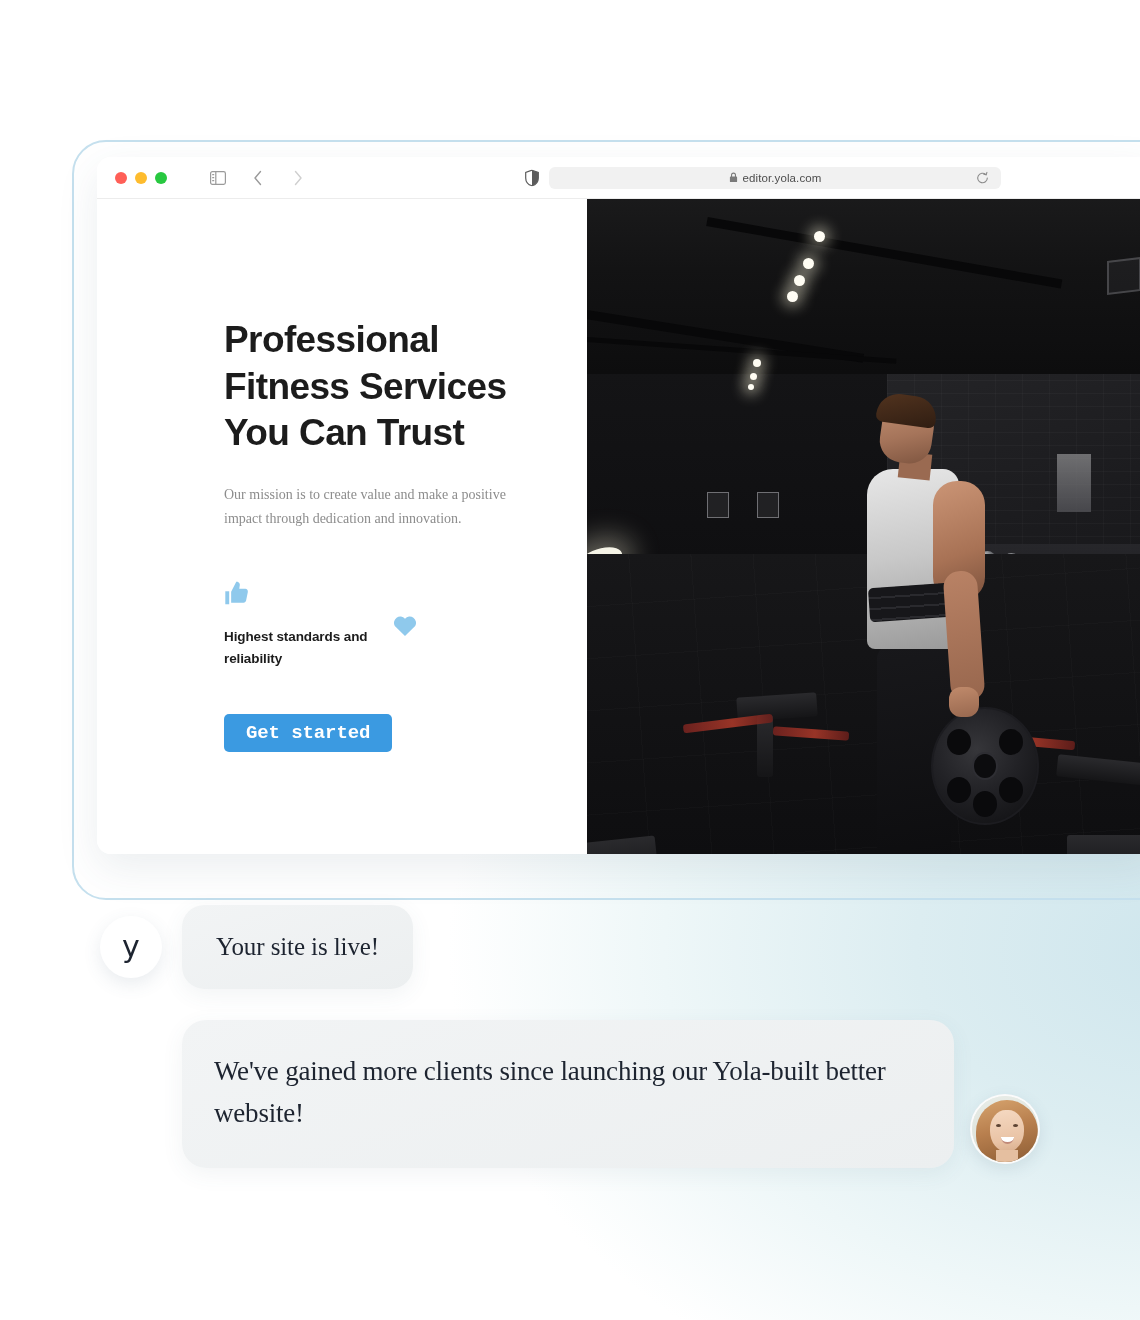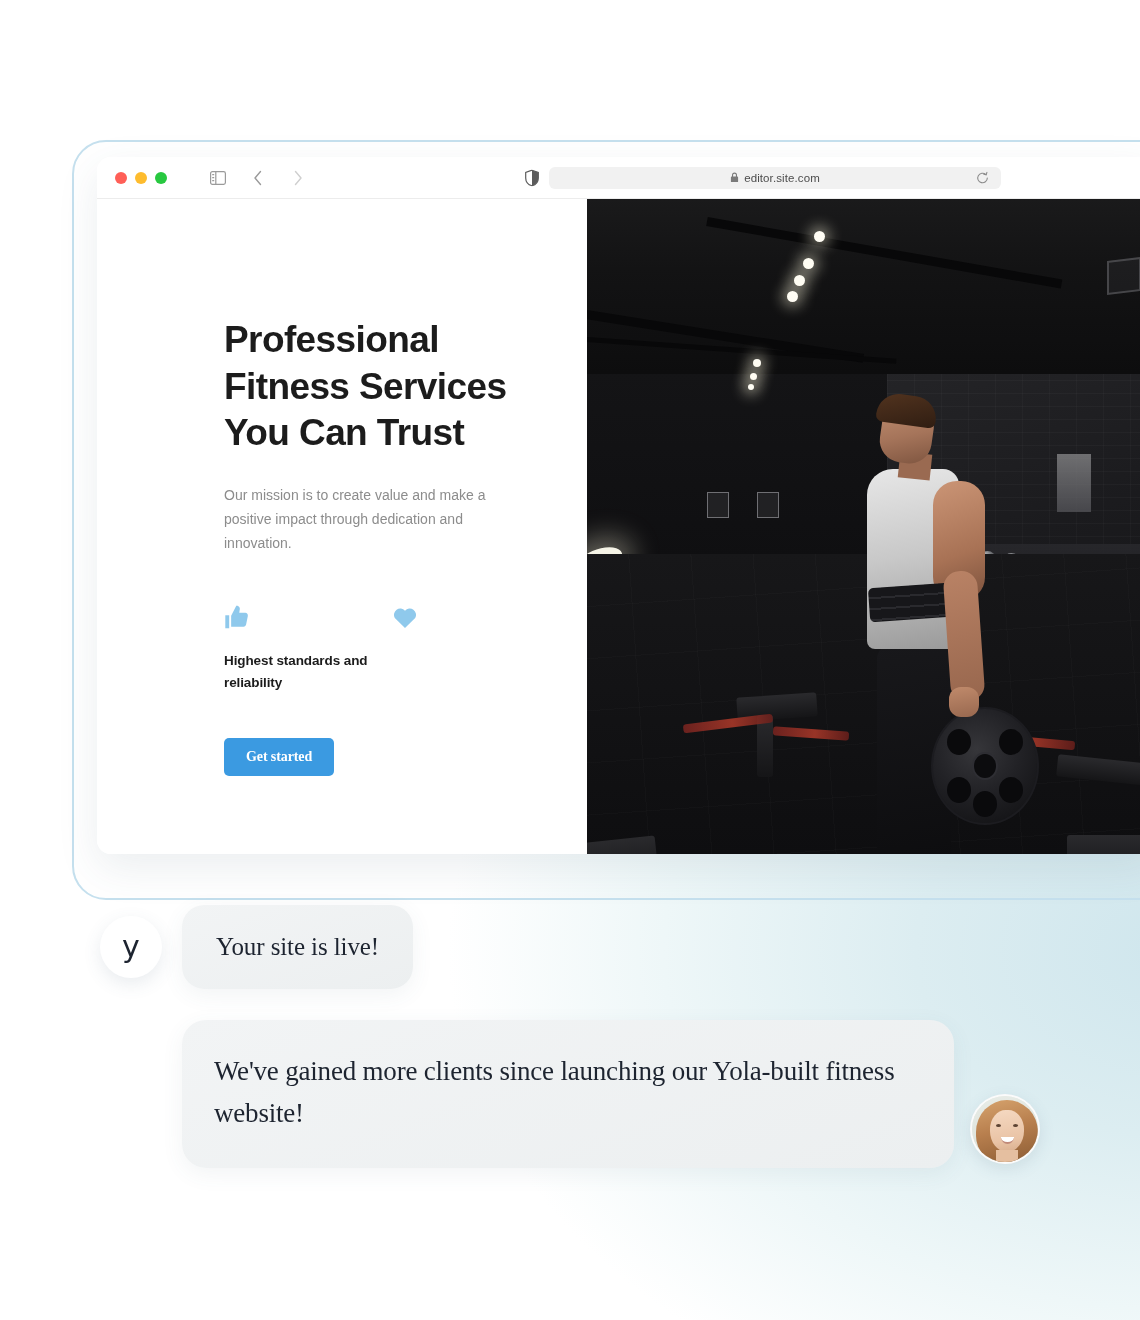--- a/index.html
+++ b/index.html
@@ -142,26 +142,28 @@
     max-width: 300px;
   }
 
   .hero-sub {
     margin-top: 26px;
     font-size: 14px;
     line-height: 1.73;
     color: #8c8c8c;
     max-width: 282px;
     font-weight: 400;
+    font-family: Liberation Serif, serif;
   }
 
   .features {
     margin-top: 45px;
     display: flex;
     gap: 5px;
+    align-items: center;
   }
   .feature { width: 163px; }
   .feature-icon { color: #8fc9ec; height: 30px; display: flex; align-items: flex-end; }
   .feature-icon svg { display: block; }
   .feature-label {
     margin-top: 20px;
     font-size: 13.5px;
     line-height: 1.62;
     font-weight: 700;
     color: #1c1c1c;
@@ -170,27 +172,27 @@
 
   .cta {
     margin-top: 44px;
     display: inline-flex;
     align-items: center;
     justify-content: center;
     height: 38px;
     padding: 0 22px;
     background: #3b9ae1;
     color: #ffffff;
-    font-size: 14px;
+    font-size: 19px;
     font-weight: 700;
     border: none;
     border-radius: 5px;
     cursor: pointer;
     letter-spacing: -0.1px;
-    font-family: Liberation Serif, serif;
+    font-family: Liberation Mono, monospace;
   }
 
   
   .site-right {
     flex: 1;
     position: relative;
     overflow: hidden;
     background: #0b0b0c;
   }
   .gym { position: absolute; inset: 0; overflow: hidden; }
@@ -461,21 +463,21 @@
         <path d="M7 0.7 L13.3 3 V8.4 C13.3 12.4 10.5 15.2 7 16.3 Z" fill="currentColor"></path>
       </svg>
     </span>
 
     <div class="urlbar">
       <span class="lock">
         <svg width="9" height="11" viewBox="0 0 9 11" fill="currentColor">
           <path d="M2 4.6V3.1a2.5 2.5 0 1 1 5 0v1.5h.4c.4 0 .7.3.7.7v4.1c0 .4-.3.7-.7.7H1.6a.7.7 0 0 1-.7-.7V5.3c0-.4.3-.7.7-.7H2Zm1.1 0h2.8V3.1a1.4 1.4 0 0 0-2.8 0v1.5Z"></path>
         </svg>
       </span>
-      <span class="url-text">editor.site.com</span>
+      <span class="url-text">editor.yola.com</span>
       <span class="reload">
         <svg width="13" height="13" viewBox="0 0 13 13" fill="none" stroke="currentColor" stroke-width="1.1" stroke-linecap="round">
           <path d="M11.3 6.5a4.8 4.8 0 1 1-1.5-3.5"></path>
           <polyline points="10.9,0.9 10.2,3.3 7.8,2.8"></polyline>
         </svg>
       </span>
     </div>
   </div>
 
   <div class="site">
@@ -585,21 +587,21 @@
 </div>
 
 <div class="chat">
 
   <div class="chat-row-1">
     <div class="yola-avatar">y</div>
     <div class="bubble bubble-1">Your site is live!</div>
   </div>
 
   <div class="chat-row-2">
-    <div class="bubble bubble-2">We've gained more clients since launching our Yola-built fitness website!</div>
+    <div class="bubble bubble-2">We've gained more clients since launching our Yola-built better website!</div>
     <div class="client-avatar">
       <span class="ca-bg"></span>
       <span class="ca-hair"></span>
       <span class="ca-face"></span>
       <span class="ca-eye l"></span>
       <span class="ca-eye r"></span>
       <span class="ca-mouth"></span>
       <span class="ca-neck"></span>
     </div>
   </div>

